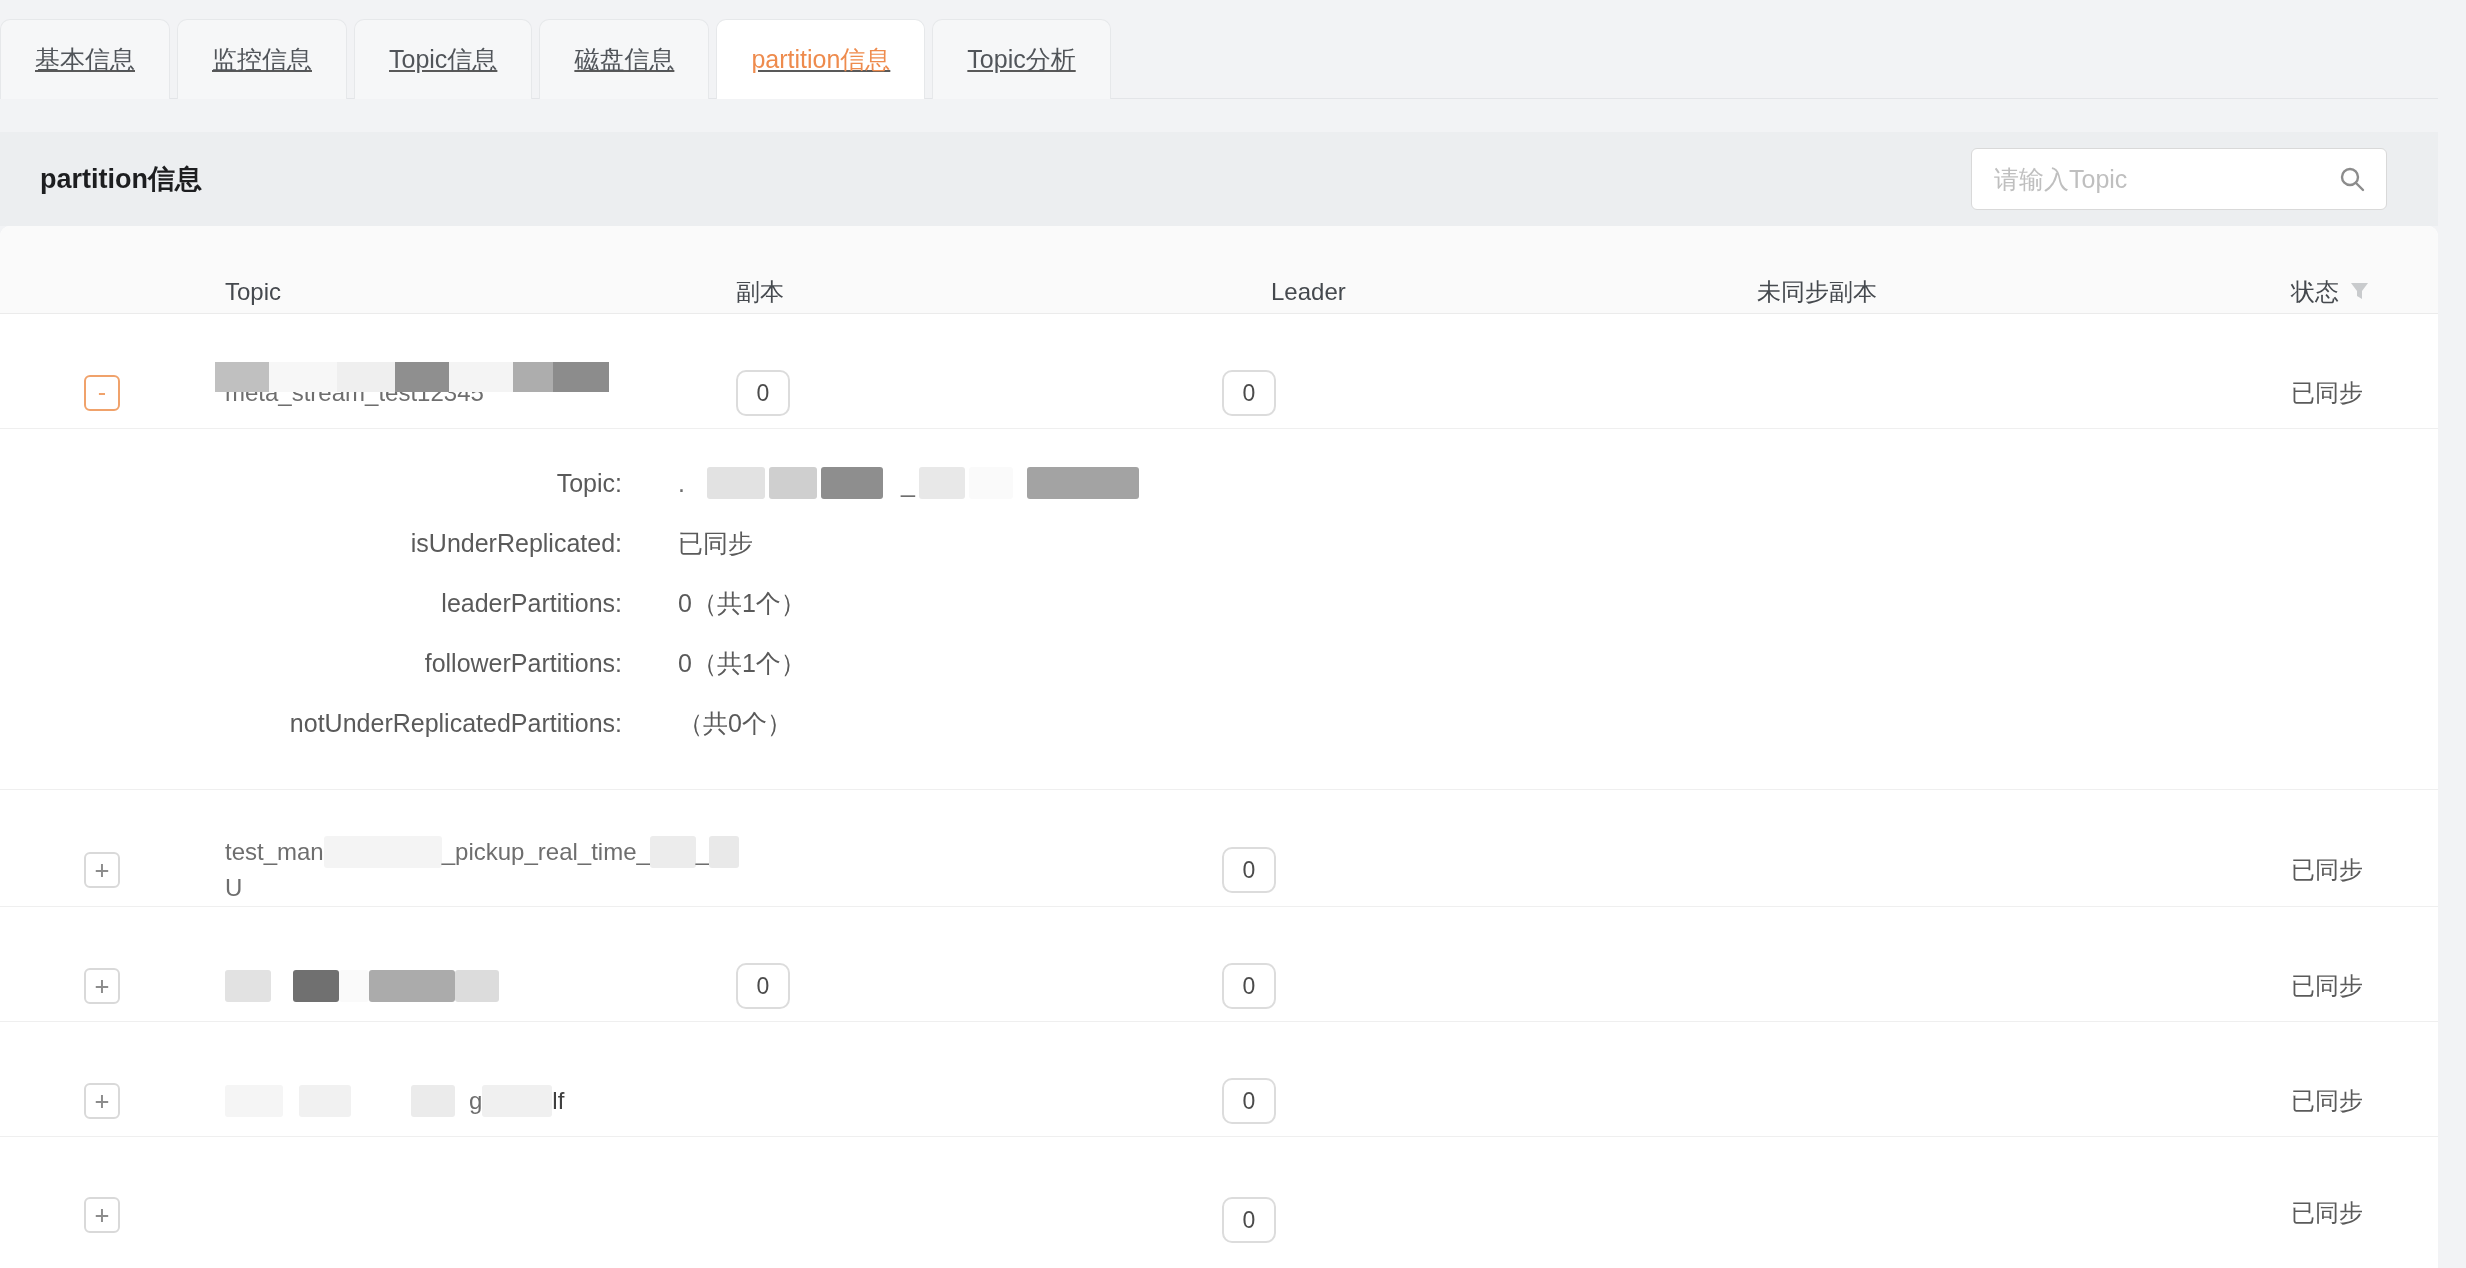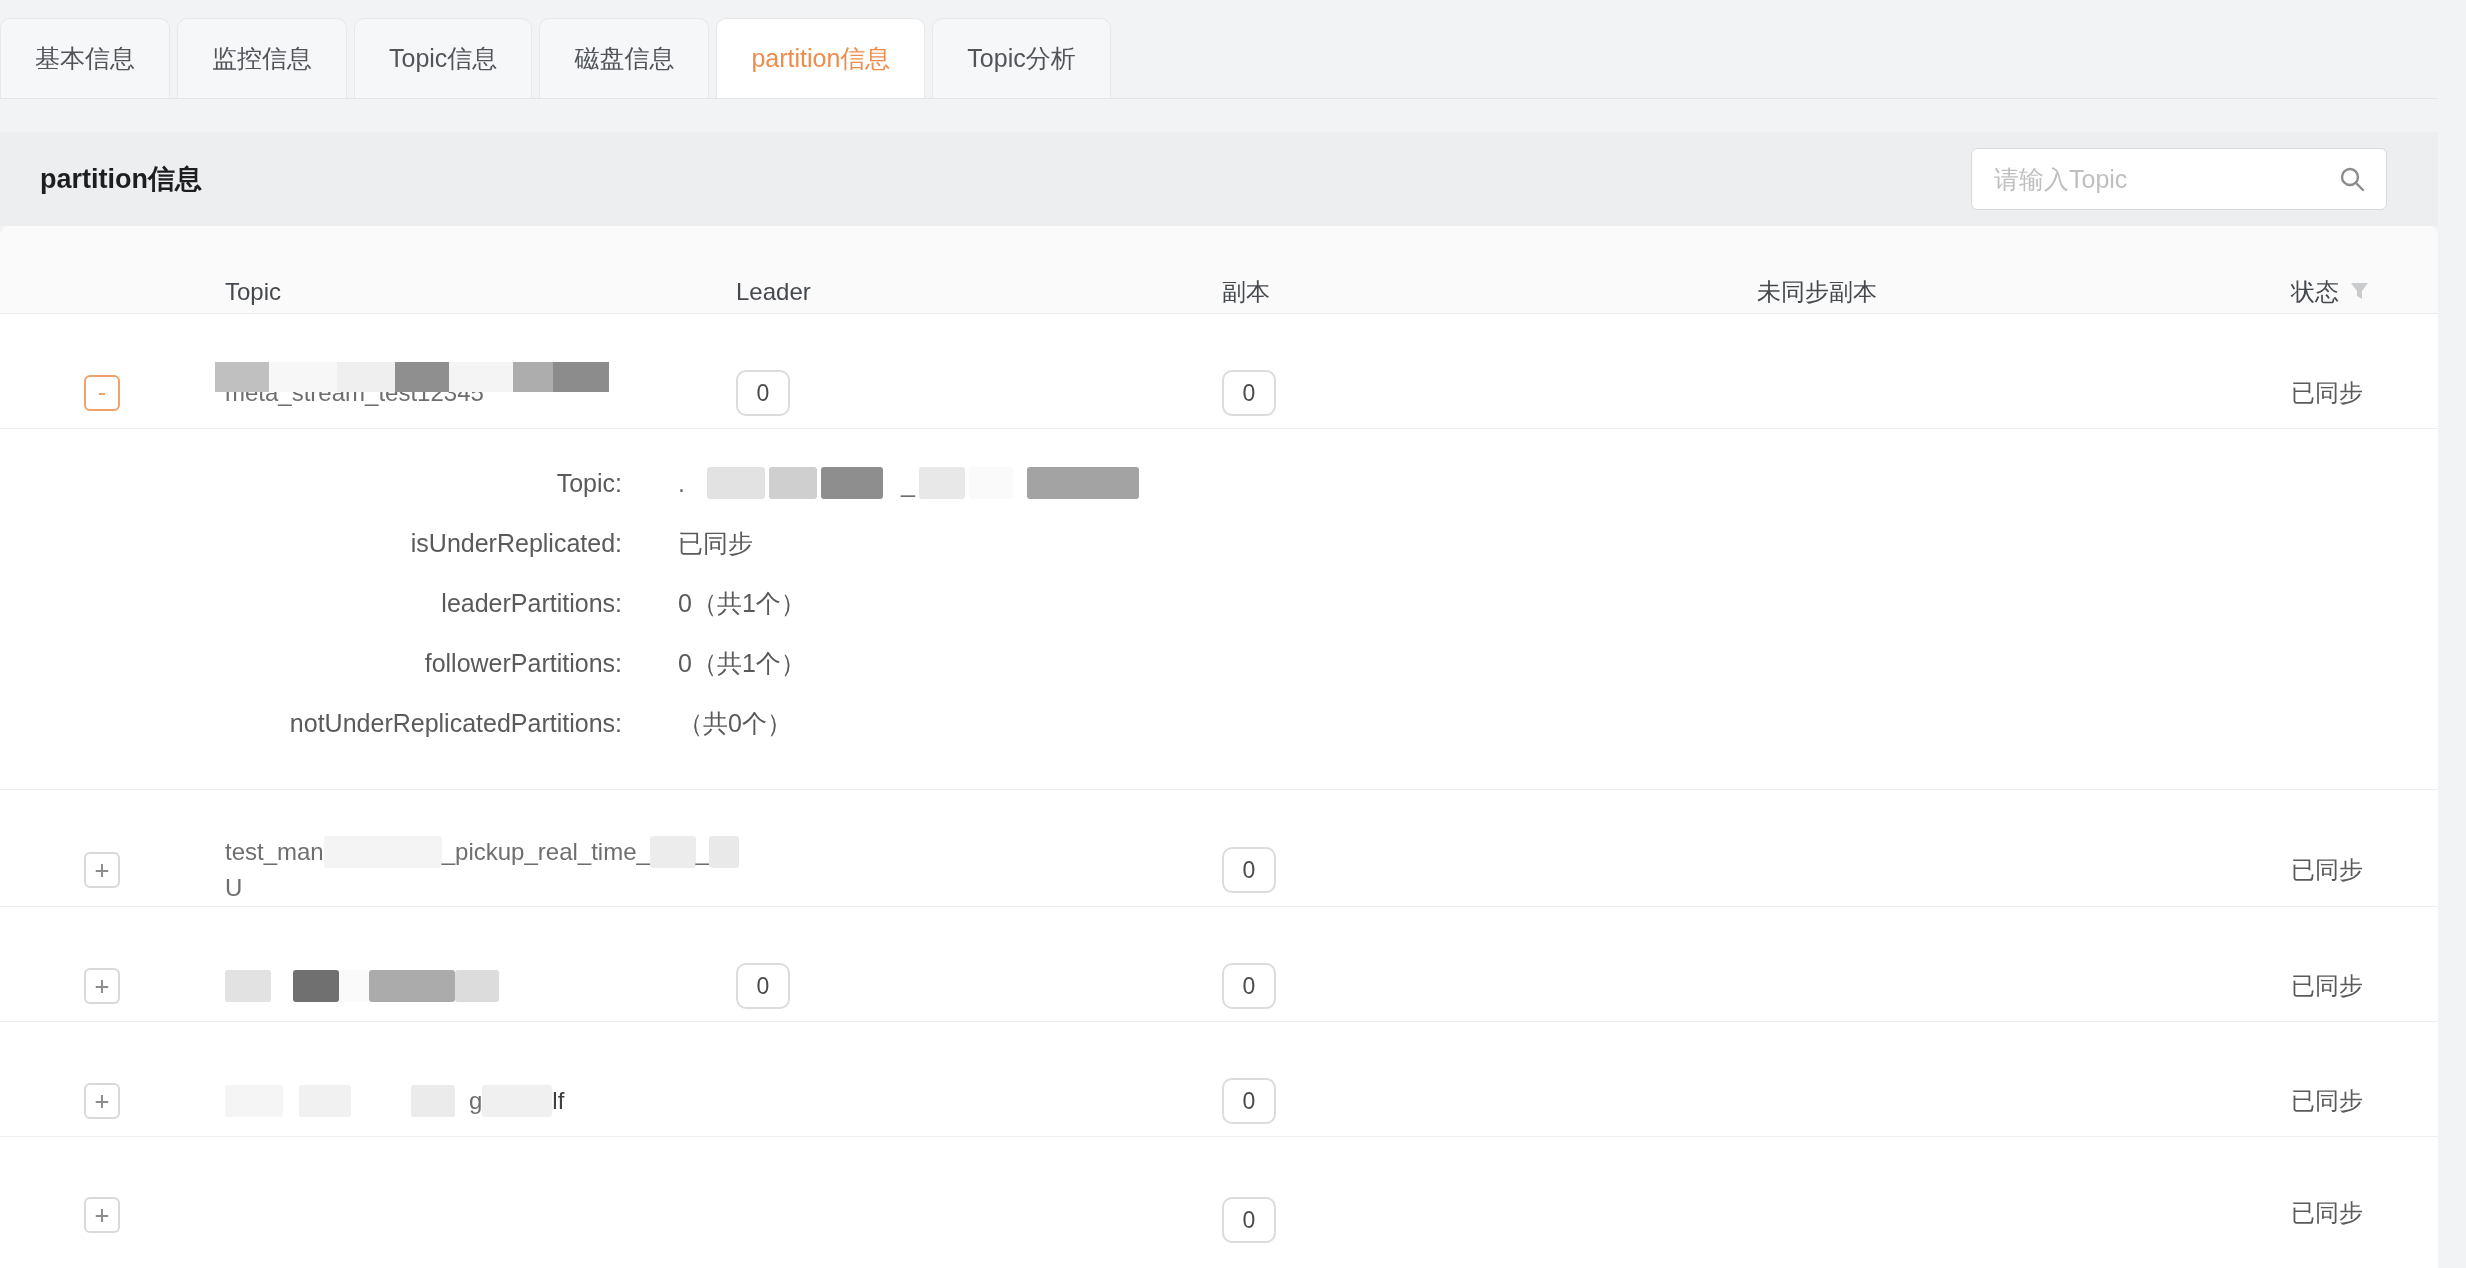--- a/index.html
+++ b/index.html
@@ -6,21 +6,21 @@
   .page{position:relative;width:2466px;height:1268px;background:#F2F3F5;overflow:hidden;
         font-family:"Liberation Sans","DejaVu Sans",sans-serif;color:#595959;}
   .content{width:2438px;}
 
   
   .titlebar{height:108px;background:#FFFFFF;display:flex;align-items:center;padding-left:46px;box-sizing:border-box;}
   .back-arrow{width:44px;height:44px;display:flex;align-items:center;justify-content:center;cursor:pointer;}
   .page-title{margin-left:26px;font-size:34px;font-weight:bold;color:#17181A;letter-spacing:1px;}
 
   
-  .tabstrip{height:99px;box-sizing:border-box;padding-top:19px;border-bottom:1px solid #E3E5E8;display:flex;align-items:flex-end;}
+  .tabstrip{height:99px;box-sizing:border-box;padding-top:19px;border-bottom:1px solid #E3E5E8;display:flex;text-decoration:underline;}
   .tab{display:inline-flex;align-items:center;justify-content:center;height:80px;box-sizing:border-box;
        padding:0 34px;margin-right:7px;background:#F6F7F8;border:1px solid #E6E8EA;border-bottom:none;
        border-radius:10px 10px 0 0;font-size:25px;color:#51555A;cursor:pointer;white-space:nowrap;}
   .tab.active{background:#FFFFFF;color:#EE8B4D;}
 
   
   .band{margin-top:33px;height:94px;background:#ECEEF0;display:flex;align-items:center;justify-content:space-between;
         padding:0 51px 0 40px;box-sizing:border-box;}
   .band-title{font-size:27px;font-weight:bold;color:#1D1E20;}
   .searchbox{width:416px;height:62px;background:#FFFFFF;border:1px solid #D9D9D9;border-radius:6px;
@@ -94,22 +94,22 @@
               <path d="M18 18 L25 25" stroke="#8C8C8C" stroke-width="2.4" stroke-linecap="round"></path>
             </svg>
         </span>
       </div>
     </div>
 
     <div class="table">
       <div class="thead" id="thead">
           <div class="cell col1"></div>
           <div class="cell col2"><span>Topic</span></div>
+          <div class="cell col4"><span>副本</span></div>
           <div class="cell col3"><span>Leader</span></div>
-          <div class="cell col4"><span>副本</span></div>
           <div class="cell col5"><span>未同步副本</span></div>
           <div class="cell col6">
             <span>状态</span>
             <span class="filter-icon">
               <svg width="21" height="21" viewBox="0 0 21 21">
                 <path d="M2 2 H19 L13 10 V18 L8 15 V10 Z" fill="#C9CBCD"></path>
               </svg>
             </span>
           </div>
         </div>

